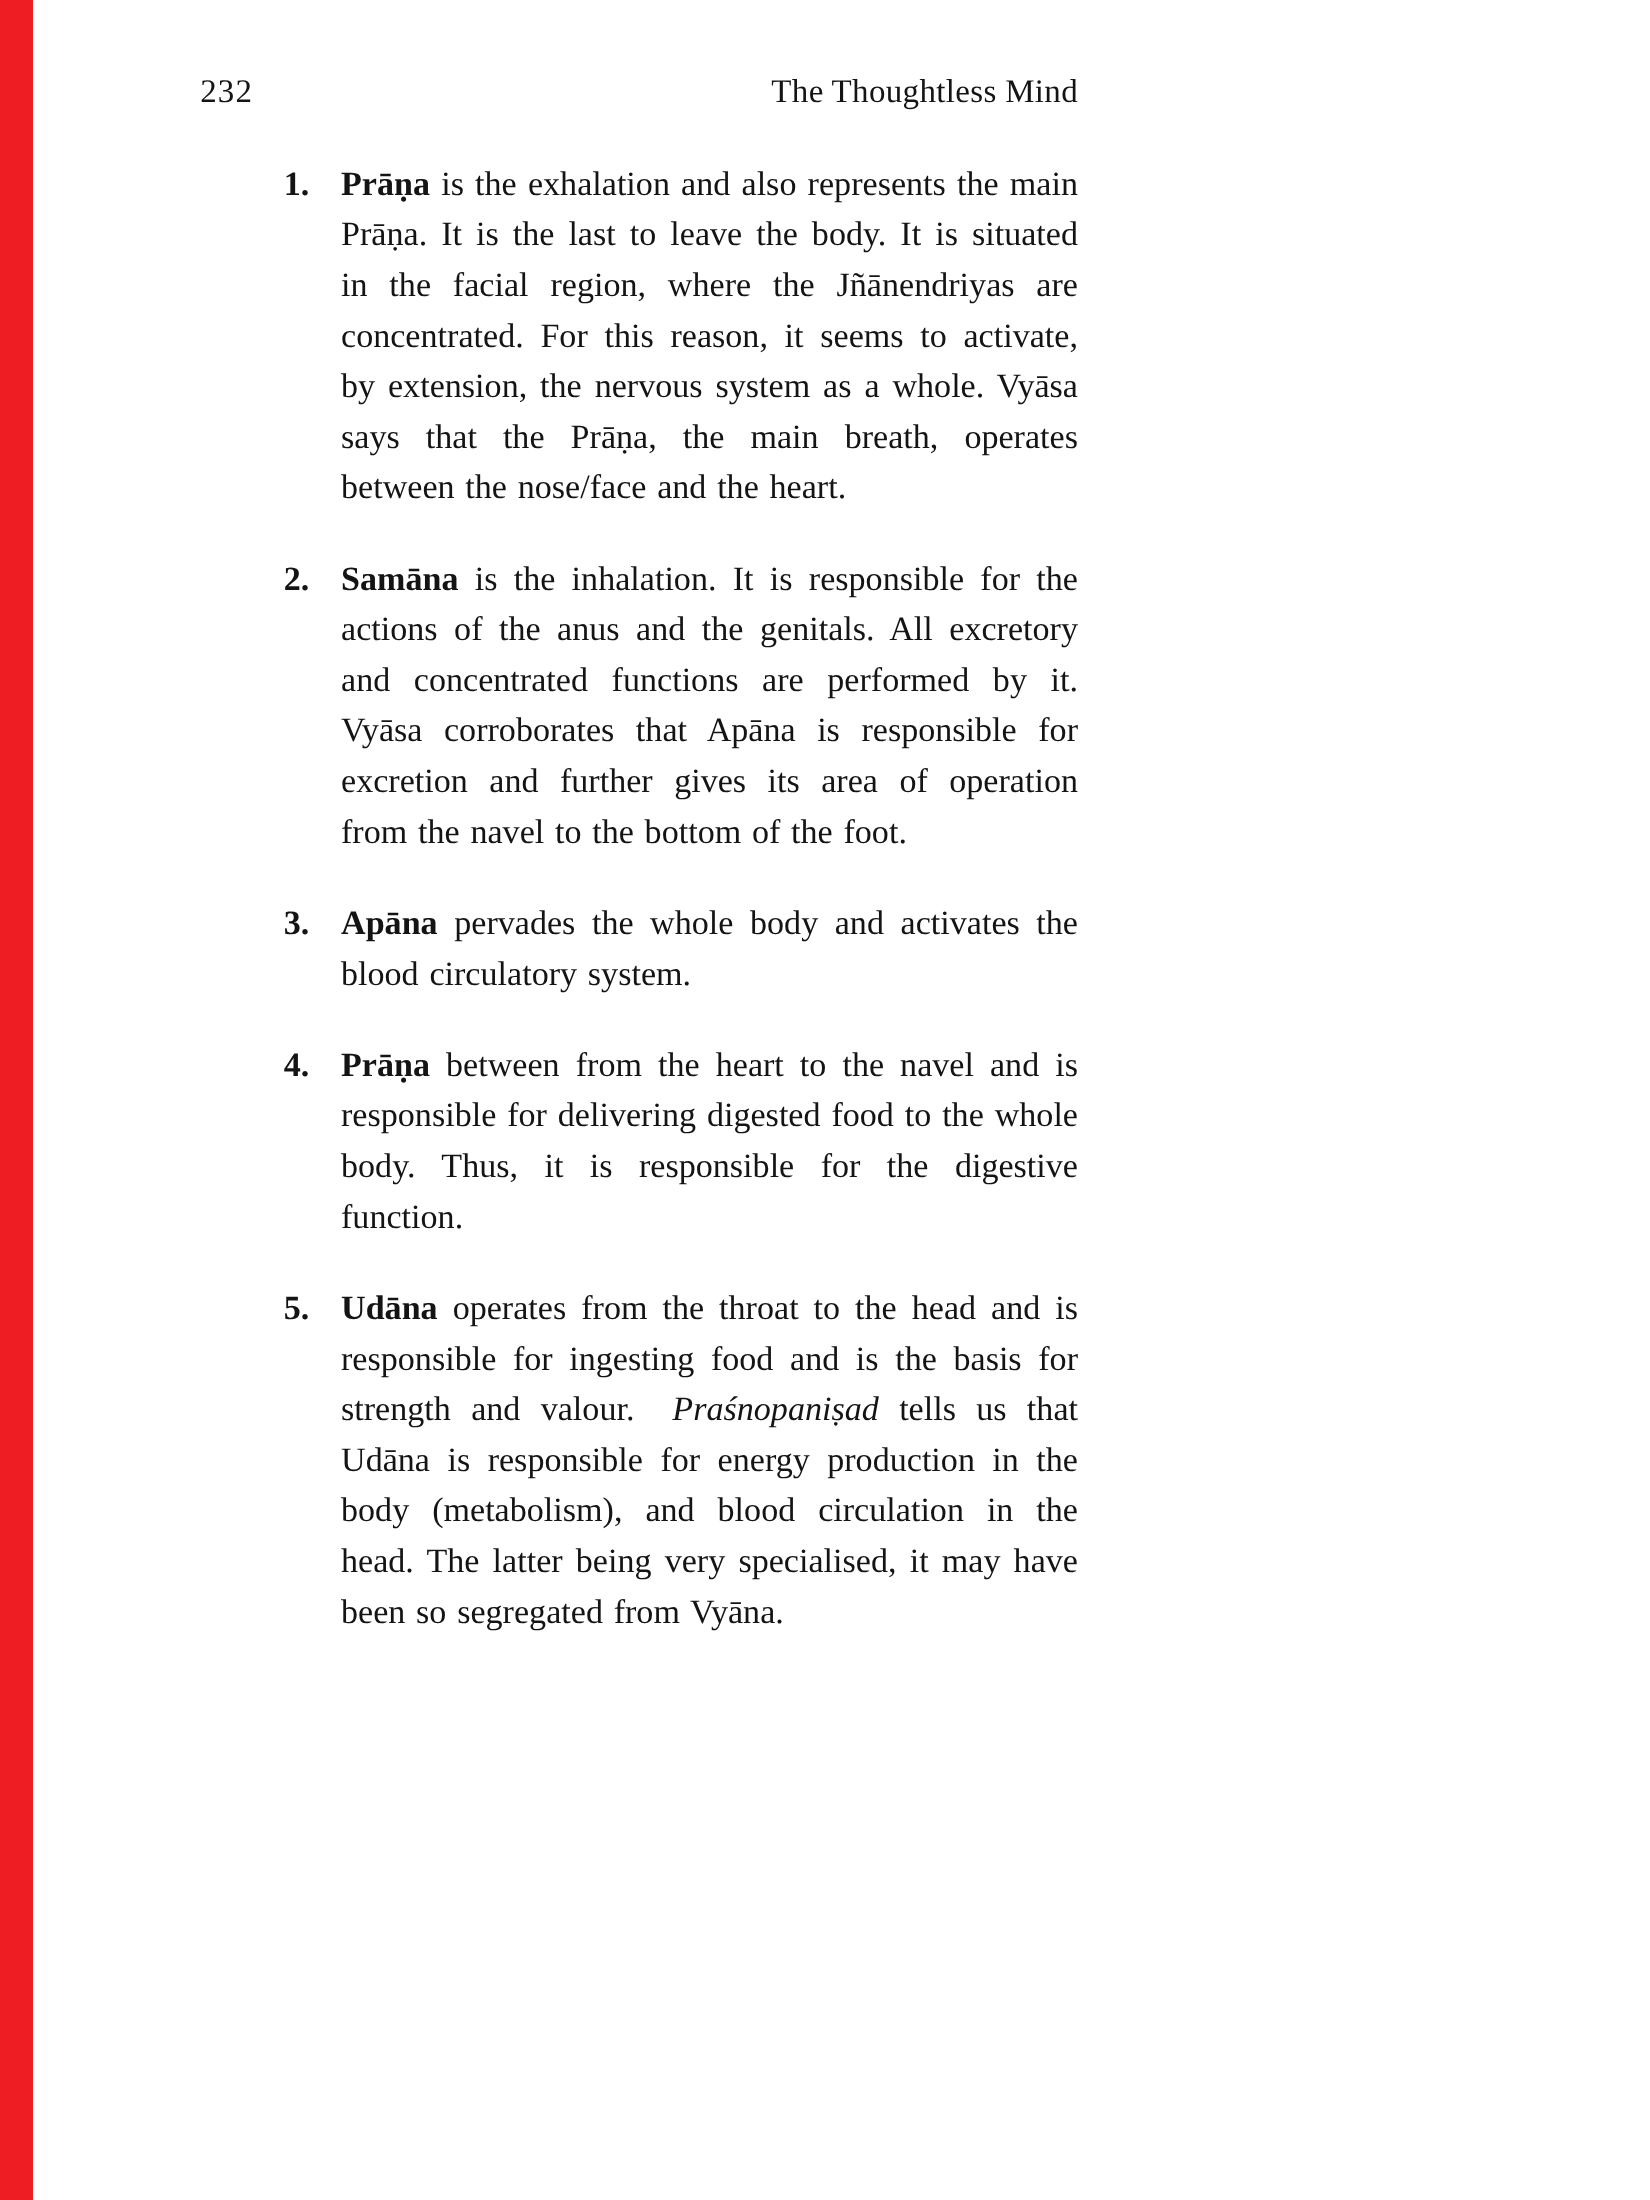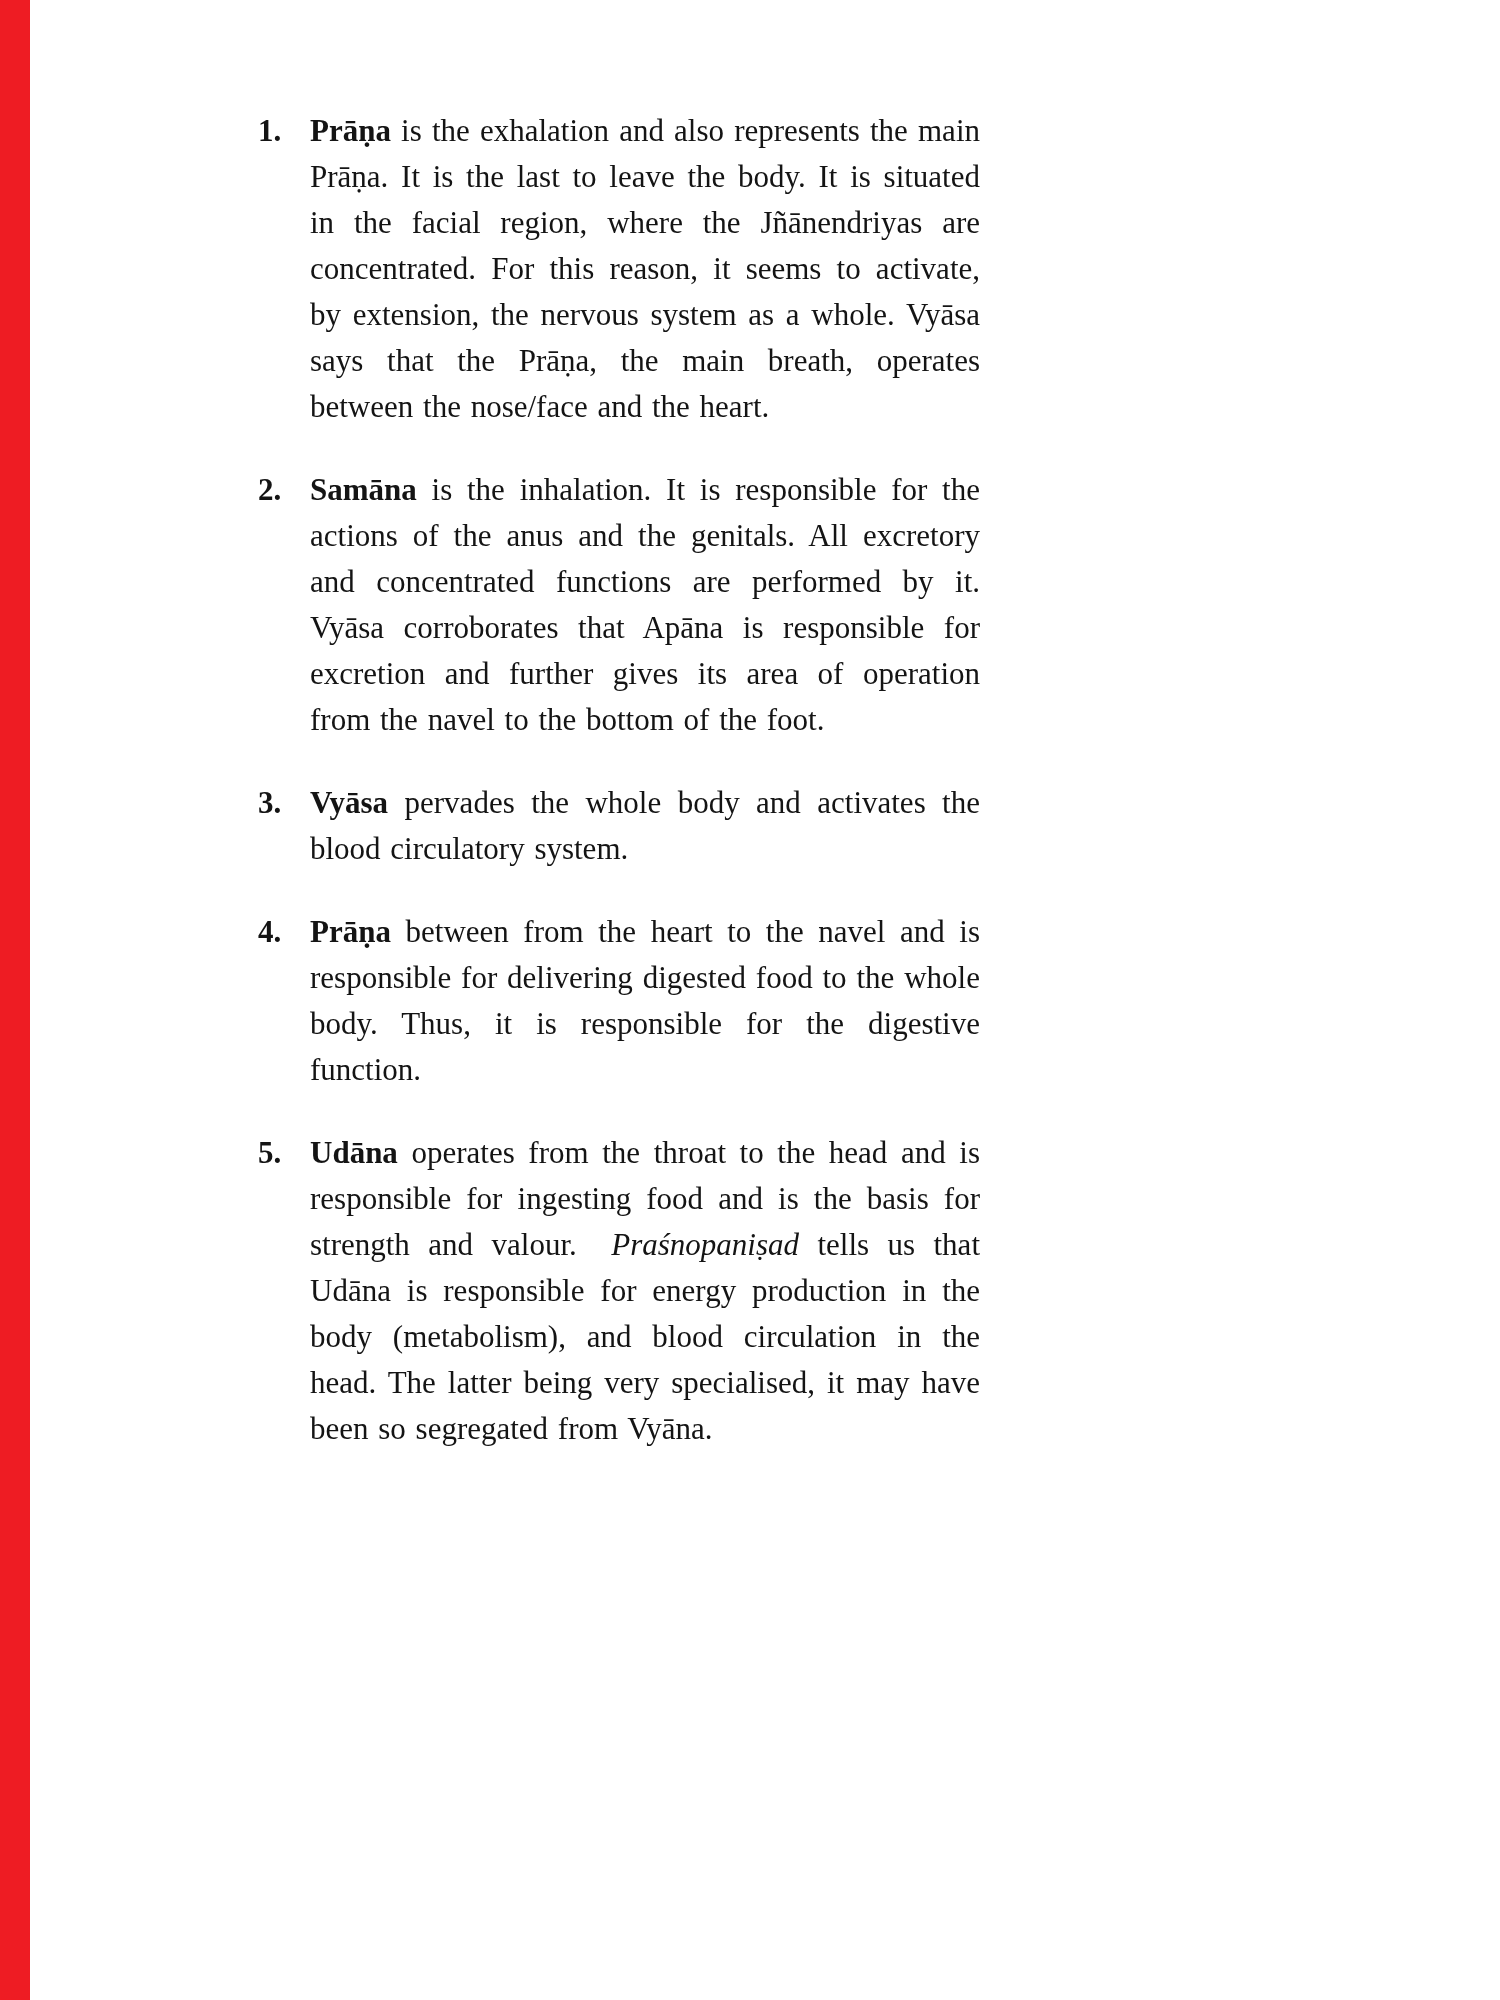--- a/index.html
+++ b/index.html
@@ -73,36 +73,40 @@
     margin-left: 16px;
   }
 </style>
 </head>
 <body>
 
 <div class="red-strip" style="background: rgb(238, 28, 35);"></div>
 
 <div class="page">
 
+  <div class="page-header">
+    <span class="page-number">232</span>
+    <span class="page-title">The Thoughtless Mind</span>
+  </div>
 
   <div class="prana-list">
 
     <div class="list-item">
       <span class="item-number">1.</span>
       <div class="item-body"><span class="term">Prāṇa</span><span> is the exhalation and also represents the main Prāṇa. It is the last to leave the body. It is situated in the facial region, where the Jñānendriyas are concentrated. For this reason, it seems to activate, by extension, the nervous system as a whole. Vyāsa says that the Prāṇa, the main breath, operates between the nose/face and the heart.</span></div>
     </div>
 
     <div class="list-item">
       <span class="item-number">2.</span>
       <div class="item-body"><span class="term">Samāna</span><span> is the inhalation. It is responsible for the actions of the anus and the genitals. All excretory and concentrated functions are performed by it. Vyāsa corroborates that Apāna is responsible for excretion and further gives its area of operation from the navel to the bottom of the foot.</span></div>
     </div>
 
     <div class="list-item">
       <span class="item-number">3.</span>
-      <div class="item-body"><span class="term">Vyāsa</span><span> pervades the whole body and activates the blood circulatory system.</span></div>
+      <div class="item-body"><span class="term">Apāna</span><span> pervades the whole body and activates the blood circulatory system.</span></div>
     </div>
 
     <div class="list-item">
       <span class="item-number">4.</span>
       <div class="item-body"><span class="term">Prāṇa</span><span> between from the heart to the navel and is responsible for delivering digested food to the whole body. Thus, it is responsible for the digestive function.</span></div>
     </div>
 
     <div class="list-item">
       <span class="item-number">5.</span>
       <div class="item-body"><span class="term">Udāna</span><span> operates from the throat to the head and is responsible for ingesting food and is the basis for strength and valour. </span><span class="italic">Praśnopaniṣad</span><span> tells us that Udāna is responsible for energy production in the body (metabolism), and blood circulation in the head. The latter being very specialised, it may have been so segregated from Vyāna.</span></div>

